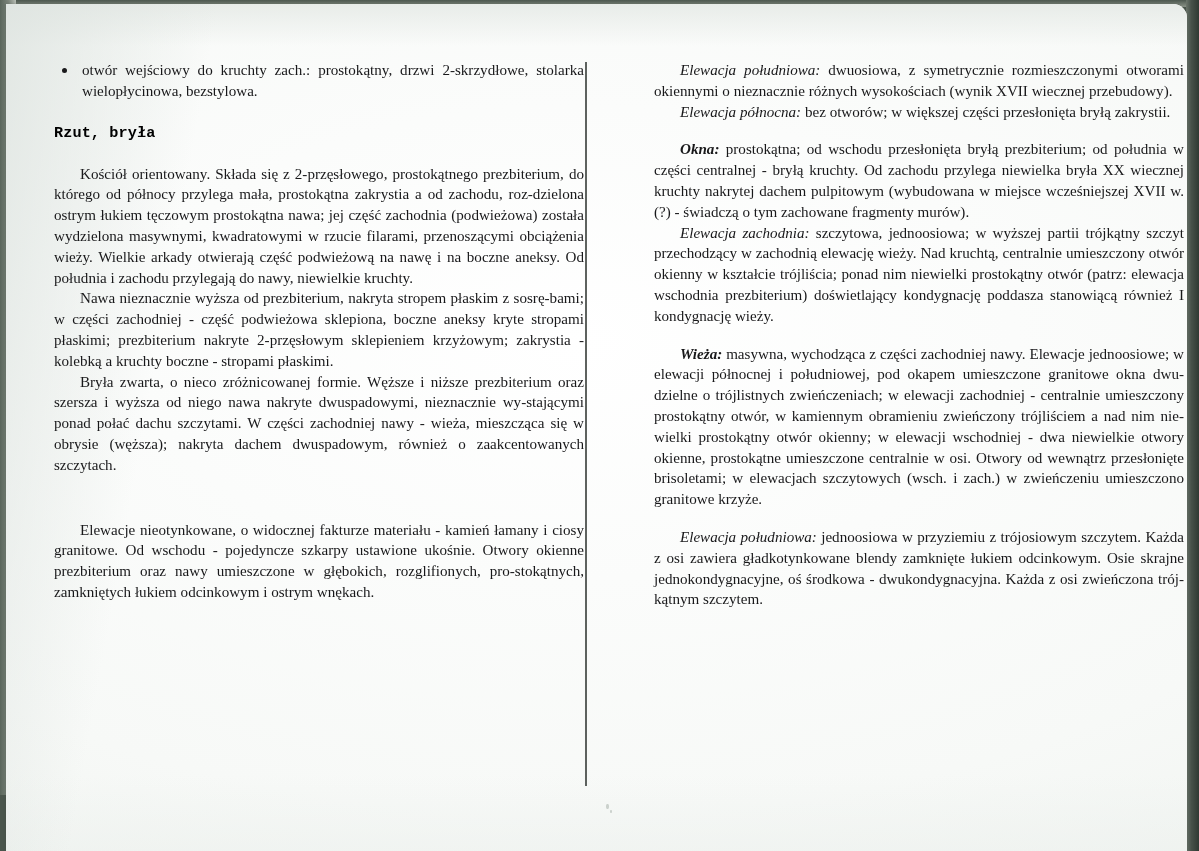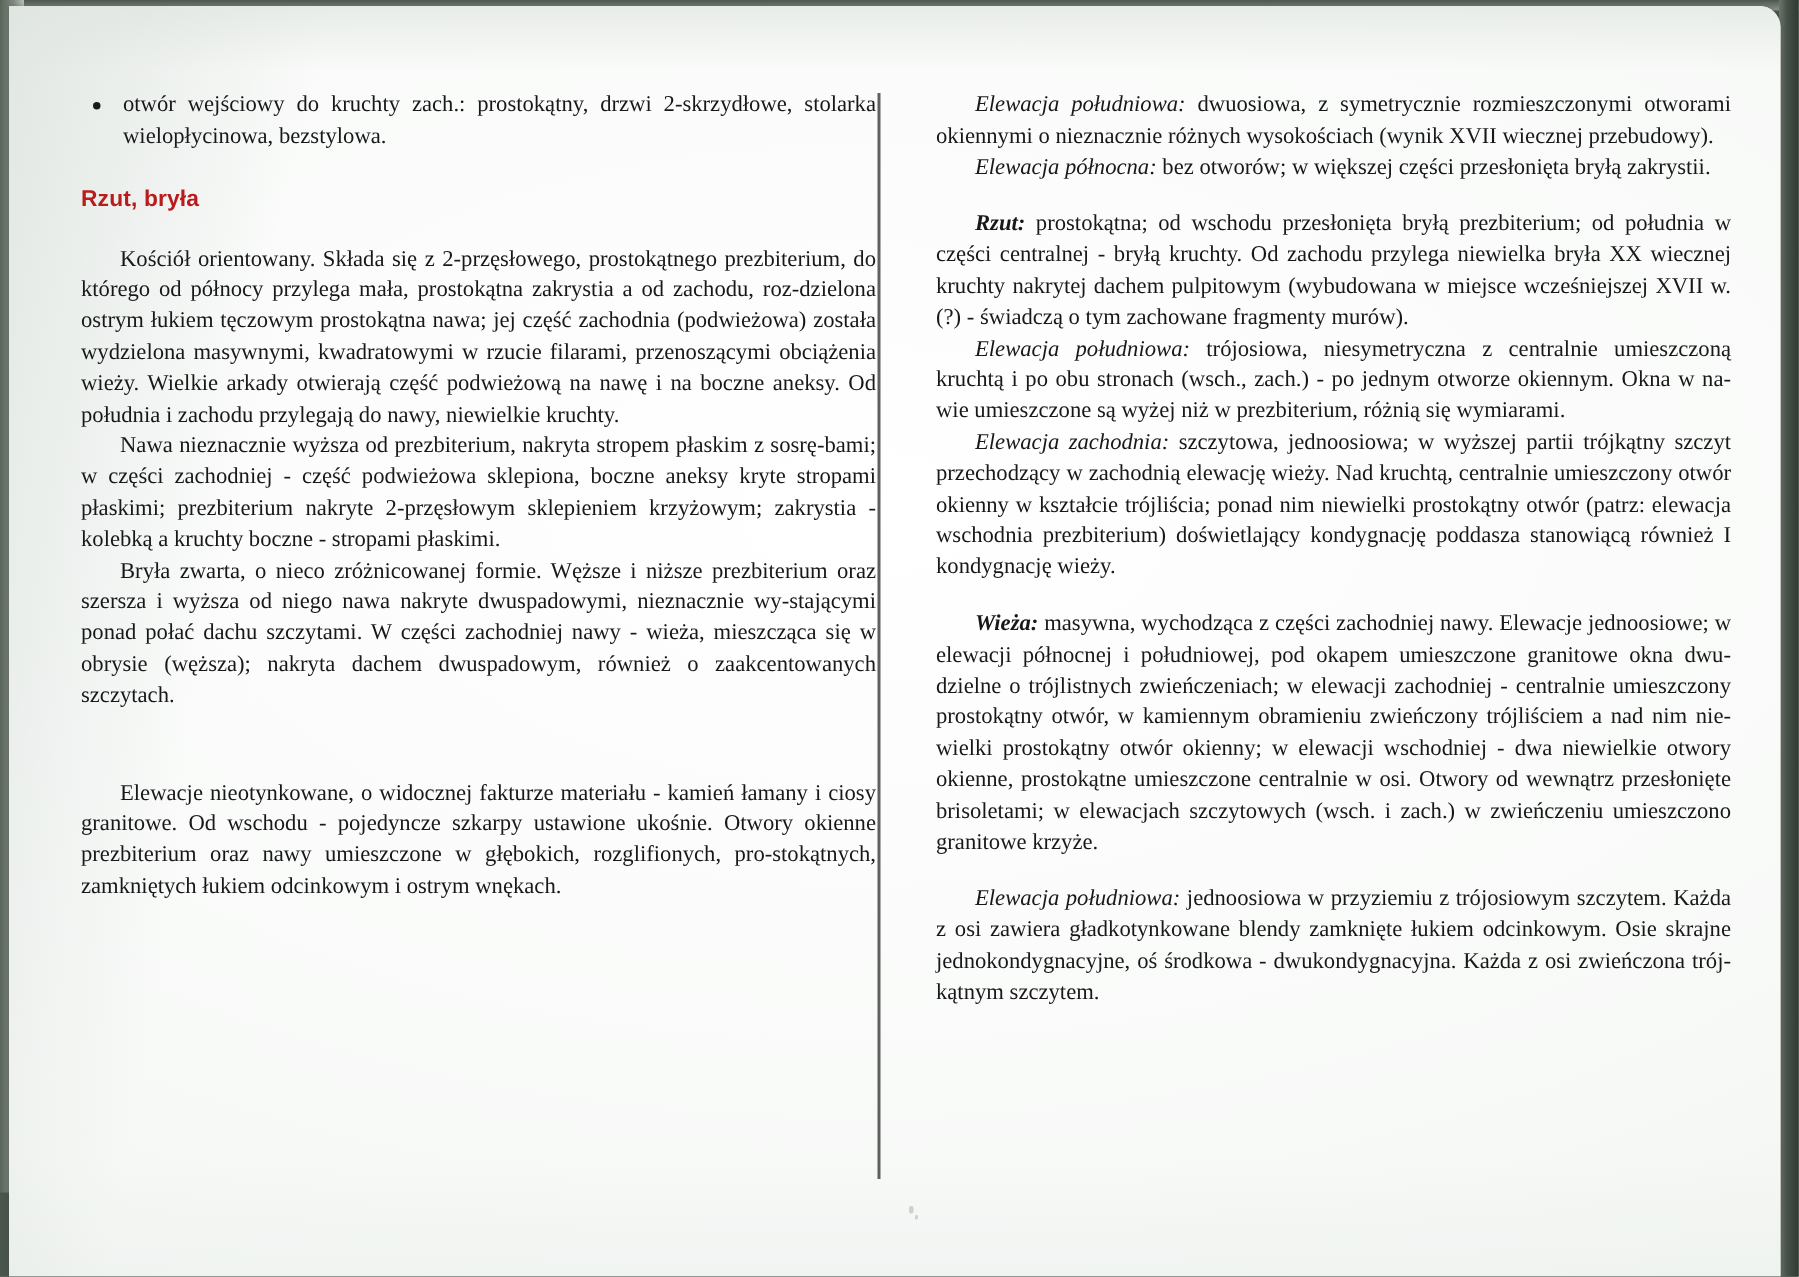--- a/index.html
+++ b/index.html
@@ -74,21 +74,21 @@
     left: 0; top: 0;
     width: 1003px;
     height: 847px;
   }
   .col {
     position: absolute;
     top: 56px;
     width: 530px;
   }
   .col-left  { left: 48px; }
-  .col-right { left: 618px; }
+  .col-right { left: 648px; }
 
   
   .divider {
     position: absolute;
     left: 579px;
     top: 58px;
     width: 2px;
     height: 724px;
     background: #3a3f3c;
     opacity: .82;
@@ -101,24 +101,24 @@
     line-height: 20.8px;
     color: #18181a;
     text-align: justify;
     text-justify: inter-word;
     hyphens: manual;
     margin: 0;
   }
   .para { text-indent: 26px; margin: 0; }
 
   .heading {
-    font-family: Liberation Sans, sans-serif;
+    font-family: Liberation Mono, monospace;
     font-size: 15.2px;
     font-weight: bold;
-    color: #b91c1c;
+    color: #000000;
     letter-spacing: .1px;
     margin: 0;
   }
 
   .lead-bold-italic {
     font-weight: bold;
     font-style: italic;
   }
   .lead-italic {
     font-style: italic;
@@ -211,24 +211,21 @@
         <p class="body-text para">
           <span class="lead-italic">Elewacja południowa:</span><span> dwuosiowa, z symetrycznie rozmieszczonymi otworami okiennymi o nieznacznie różnych wysokościach (wynik XVII wiecznej przebudowy).</span>
         </p>
         <p class="body-text para">
           <span class="lead-italic">Elewacja północna:</span><span> bez otworów; w większej części przesłonięta bryłą zakrystii.</span>
         </p>
 
         <div class="gap-md"></div>
 
         <p class="body-text para">
-          <span class="lead-bold-italic">Rzut:</span><span> prostokątna; od wschodu przesłonięta bryłą prezbiterium; od południa w części centralnej - bryłą kruchty. Od zachodu przylega niewielka bryła XX wiecznej kruchty nakrytej dachem pulpitowym (wybudowana w miejsce wcześniejszej XVII w. (?) - świadczą o tym zachowane fragmenty murów).</span>
-        </p>
-        <p class="body-text para">
-          <span class="lead-italic">Elewacja południowa:</span><span> trójosiowa, niesymetryczna z centralnie umieszczoną kruchtą i po obu stronach (wsch., zach.) - po jednym otworze okiennym. Okna w na-wie umieszczone są wyżej niż w  prezbiterium, różnią się wymiarami.</span>
+          <span class="lead-bold-italic">Okna:</span><span> prostokątna; od wschodu przesłonięta bryłą prezbiterium; od południa w części centralnej - bryłą kruchty. Od zachodu przylega niewielka bryła XX wiecznej kruchty nakrytej dachem pulpitowym (wybudowana w miejsce wcześniejszej XVII w. (?) - świadczą o tym zachowane fragmenty murów).</span>
         </p>
         <p class="body-text para">
           <span class="lead-italic">Elewacja zachodnia:</span><span> szczytowa, jednoosiowa; w wyższej partii trójkątny szczyt przechodzący w zachodnią elewację wieży. Nad kruchtą, centralnie umieszczony otwór okienny w kształcie trójliścia; ponad nim niewielki prostokątny otwór (patrz: elewacja wschodnia prezbiterium) doświetlający kondygnację poddasza stanowiącą również I kondygnację wieży.</span>
         </p>
 
         <div class="gap-md"></div>
 
         <p class="body-text para">
           <span class="lead-bold-italic">Wieża:</span><span> masywna, wychodząca z części zachodniej nawy. Elewacje jednoosiowe; w elewacji północnej i południowej, pod okapem umieszczone granitowe okna dwu-dzielne o trójlistnych zwieńczeniach; w elewacji zachodniej - centralnie umieszczony prostokątny otwór, w kamiennym obramieniu zwieńczony trójliściem a nad nim nie-wielki prostokątny otwór okienny; w elewacji wschodniej - dwa niewielkie otwory okienne, prostokątne umieszczone centralnie w osi. Otwory od wewnątrz przesłonięte brisoletami; w elewacjach szczytowych (wsch. i zach.) w zwieńczeniu umieszczono granitowe krzyże.</span>
         </p>

